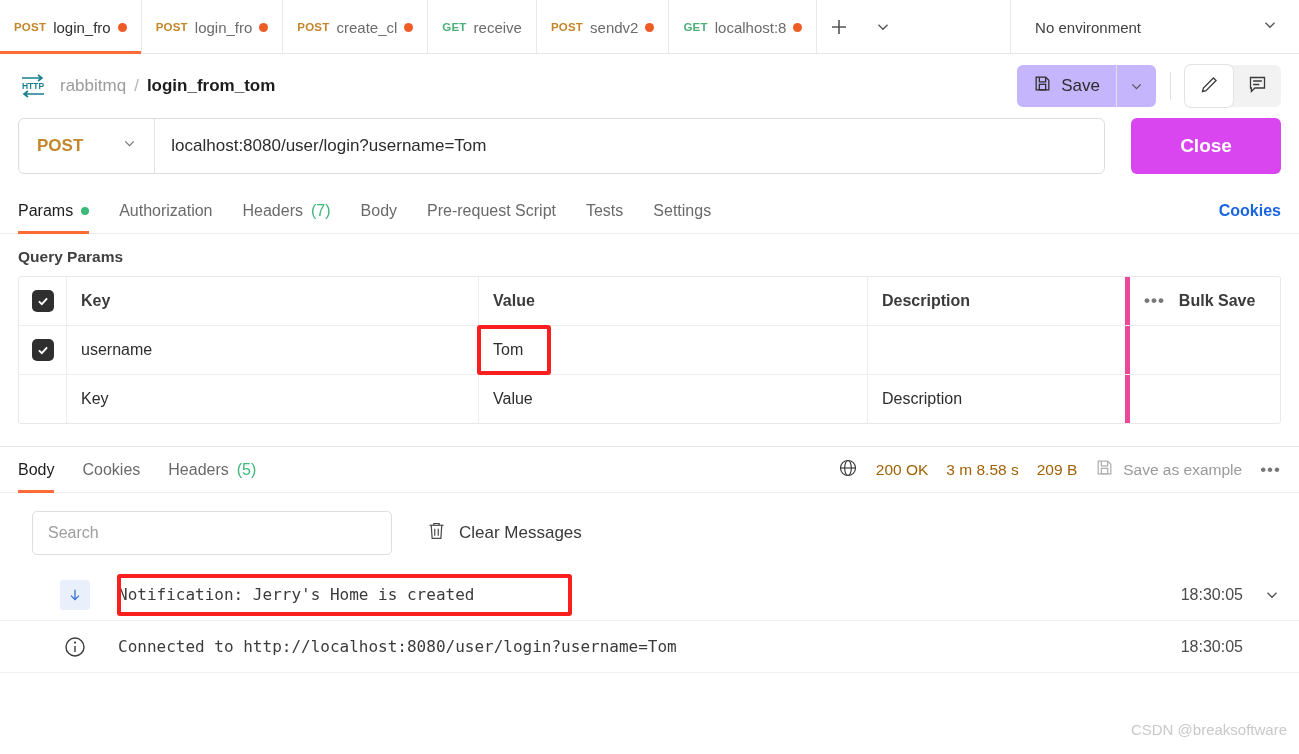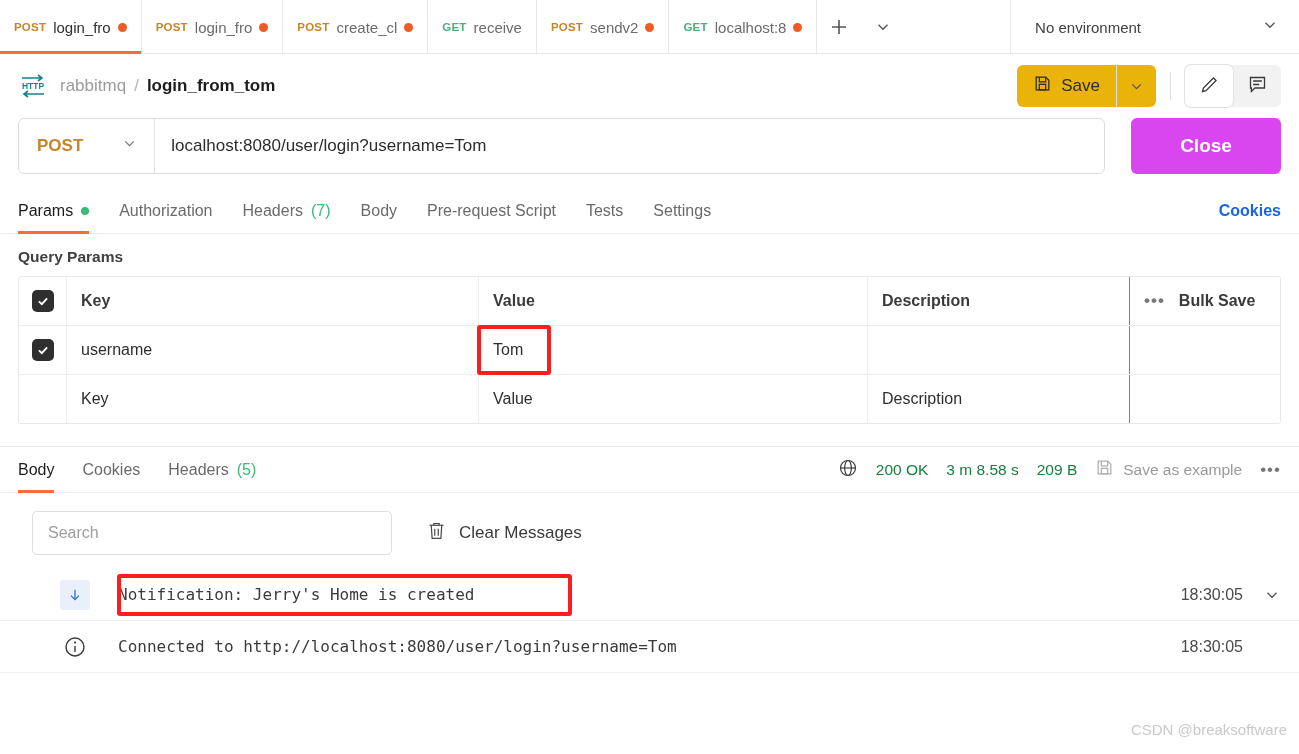--- a/index.html
+++ b/index.html
@@ -74,21 +74,21 @@
     width: 30px; height: 26px; flex: none; margin-right: 12px;
     position: relative; color: #1a7f8e;
   }
   .crumb-coll { font-size: 17px; color: #9b9b9b; }
   .crumb-sep  { font-size: 17px; color: #b5b5b5; margin: 0 8px; }
   .crumb-name { font-size: 17px; color: #1c1c1c; font-weight: 700; }
 
   .crumb-right { margin-left: auto; display: flex; align-items: center; gap: 14px; }
   .savegrp {
     display: flex; align-items: stretch;
-    background: #eab308; border-radius: 6px; overflow: hidden;
+    background: #c4b5fd; border-radius: 6px; overflow: hidden;
     height: 42px;
     text-align: center;
   }
   .savebtn {
     display: flex; align-items: center; gap: 9px;
     padding: 0 16px; font-size: 17px; color: #2c2c2c;
   }
   .savecaret {
     display: flex; align-items: center; justify-content: center;
     width: 40px; border-left: 1px solid #e0e0e0; color: #555;
@@ -146,21 +146,21 @@
 
   
   .qp-title { padding: 14px 18px 10px; font-size: 15.5px; font-weight: 700; color: #404040; }
   .tbl { margin: 0 18px; border: 1px solid #e8e8e8; border-radius: 3px; }
   .trow { display: flex; align-items: stretch; border-bottom: 1px solid #ededed; }
   .trow:last-child { border-bottom: none; }
   .cell { display: flex; align-items: center; padding: 0 14px; font-size: 16px; }
   .c-check { width: 48px; justify-content: center; border-right: 1px solid #ededed; padding:0; }
   .c-key   { flex: 0 0 412px; border-right: 1px solid #ededed; }
   .c-val   { flex: 0 0 389px; border-right: 1px solid #ededed; position: relative; }
-  .c-desc  { flex: 1; border-right: 1px solid #ec4899; }
+  .c-desc  { flex: 1; border-right: 5px solid #ec4899; }
   .c-bulk  { flex: 0 0 150px; gap: 14px; color: #5c5c5c; }
   .trow.head .cell { height: 48px; font-weight: 700; color: #3b3b3b; }
   .trow.body .cell { height: 48px; color: #2d2d2d; }
   .ph { color: #9e9e9e; }
   .chk {
     width: 22px; height: 22px; border-radius: 5px; background: #2f2f2f;
     display: flex; align-items: center; justify-content: center;
   }
   .chk svg { display:block; }
   .dots3 { letter-spacing: 1px; font-size: 17px; color: #777; }
@@ -168,21 +168,21 @@
   
   .redbox { position: absolute; border: 4px solid #fb1e1e; border-radius: 3px; pointer-events:none; }
 
   
   .resp-sep { height: 1px; background: #e6e6e6; margin-top: 22px; }
   .resptabs {
     display: flex; align-items: center; padding: 0 18px; height: 46px; gap: 28px;
     border-bottom: 1px solid #ededed;
   }
   .resp-meta { margin-left: auto; display: flex; align-items: center; gap: 18px; font-size: 15.5px; }
-  .ok { color: #15803d; }
+  .ok { color: #a16207; }
   .sv-ex { color: #9a9a9a; display:flex; align-items:center; gap:9px; }
 
   .srchrow { display: flex; align-items: center; padding: 18px 18px 0 32px; gap: 34px; }
   .srch {
     width: 360px; height: 44px; border: 1px solid #dedede; border-radius: 5px;
     display: flex; align-items: center; padding: 0 15px;
     font-size: 16px; color: #9e9e9e;
   }
   .clearmsg { display:flex; align-items:center; gap: 12px; font-size: 17px; color: #3a3a3a; }
 

